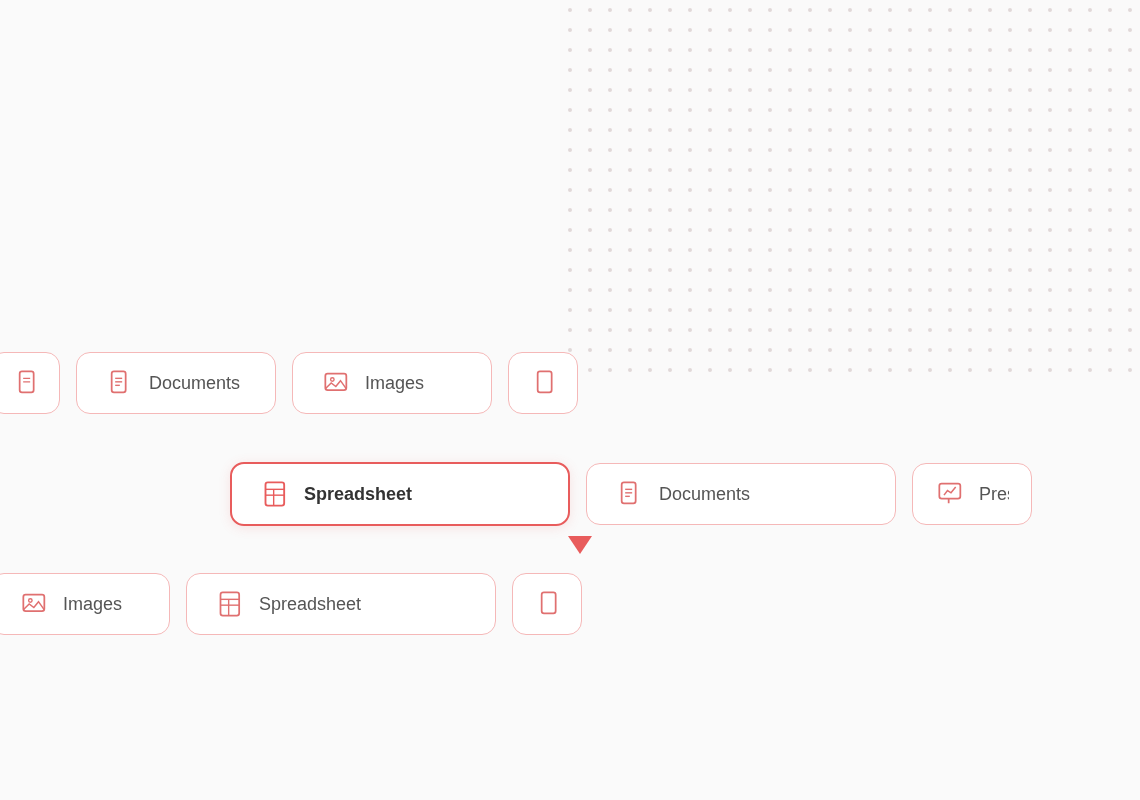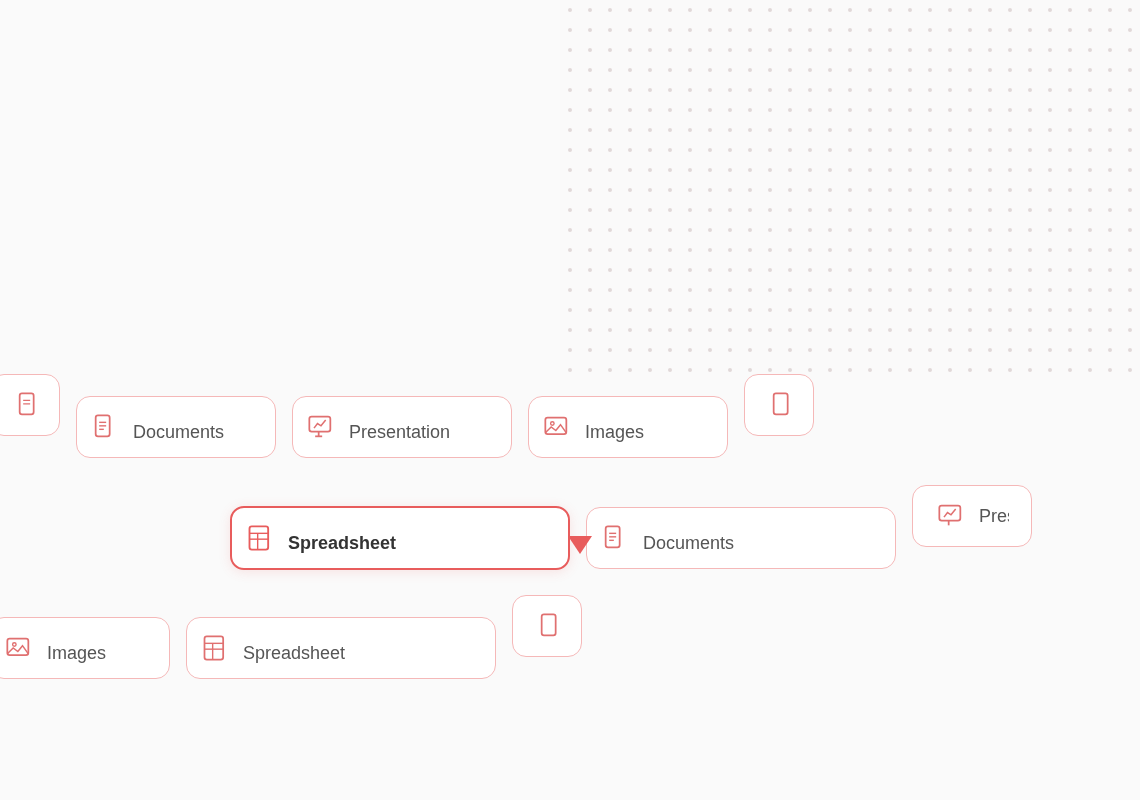--- a/index.html
+++ b/index.html
@@ -27,29 +27,28 @@
     .row {
       position: absolute;
       display: flex;
       align-items: center;
       gap: 16px;
     }
 
     
     .pill {
       display: flex;
-      align-items: flex-end;
+      align-items: center;
       gap: 12px;
       background: #fff;
       border: 1.5px solid #f5b8b8;
       border-radius: 14px;
-      padding: 14px 12px;
+      padding: 14px 28px;
       cursor: pointer;
       white-space: nowrap;
-      margin-top: 44px;
     }
 
     .pill.active {
       background: #fff;
       border: 2px solid #e85c5c;
       box-shadow: 0 2px 12px rgba(232,92,92,0.15);
     }
 
     .pill-label {
       font-size: 18px;
@@ -138,31 +137,20 @@
       <svg viewBox="0 0 24 24" fill="none" xmlns="http://www.w3.org/2000/svg">
         <rect x="4" y="2" width="12" height="18" rx="2" stroke="#e07070" stroke-width="1.5"></rect>
         <line x1="7" y1="8" x2="13" y2="8" stroke="#e07070" stroke-width="1.2"></line>
         <line x1="7" y1="11" x2="13" y2="11" stroke="#e07070" stroke-width="1.2"></line>
         <line x1="7" y1="14" x2="11" y2="14" stroke="#e07070" stroke-width="1.2"></line>
       </svg>
     </div>
     <span class="pill-label">Documents</span>
   </div>
 
-  <div class="pill" style="min-width:220px;">
-    <div class="pill-icon">
-      <svg viewBox="0 0 24 24" fill="none" xmlns="http://www.w3.org/2000/svg">
-        <rect x="2" y="3" width="18" height="13" rx="2" stroke="#e07070" stroke-width="1.5"></rect>
-        <line x1="10" y1="16" x2="10" y2="20" stroke="#e07070" stroke-width="1.5"></line>
-        <line x1="7" y1="20" x2="13" y2="20" stroke="#e07070" stroke-width="1.5"></line>
-        <polyline points="6,13 9,9 12,11 16,6" stroke="#e07070" stroke-width="1.3" fill="none"></polyline>
-      </svg>
-    </div>
-    <span class="pill-label">Presentation</span>
-  </div>
 
   <div class="pill" style="min-width:200px;">
     <div class="pill-icon">
       <svg viewBox="0 0 24 24" fill="none" xmlns="http://www.w3.org/2000/svg">
         <rect x="2" y="4" width="18" height="14" rx="2" stroke="#e07070" stroke-width="1.5"></rect>
         <circle cx="8" cy="9" r="1.5" stroke="#e07070" stroke-width="1.2"></circle>
         <polyline points="2,17 7,12 11,15 15,10 20,17" stroke="#e07070" stroke-width="1.3" fill="none"></polyline>
       </svg>
     </div>
     <span class="pill-label">Images</span>

